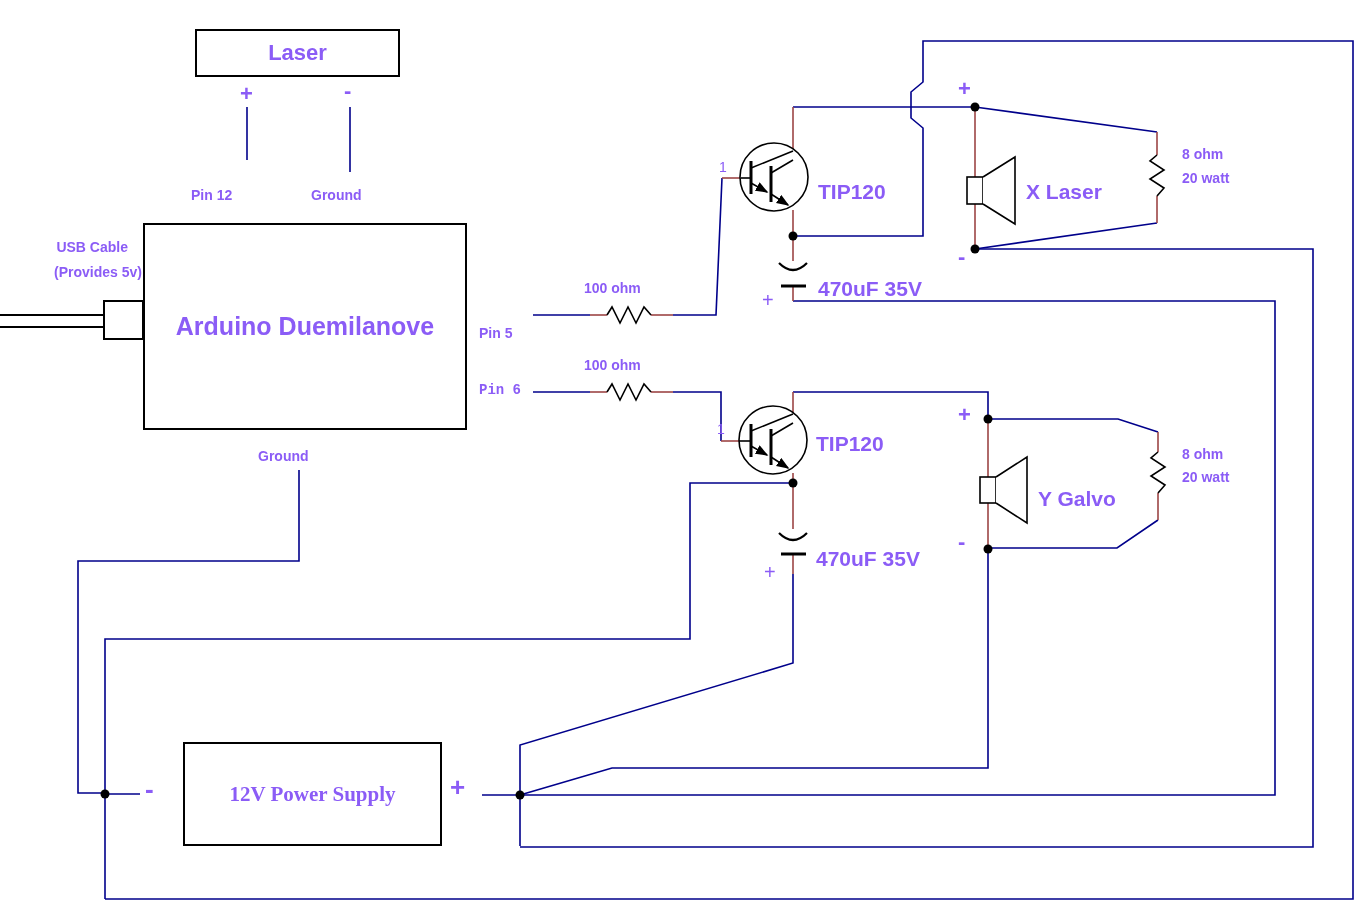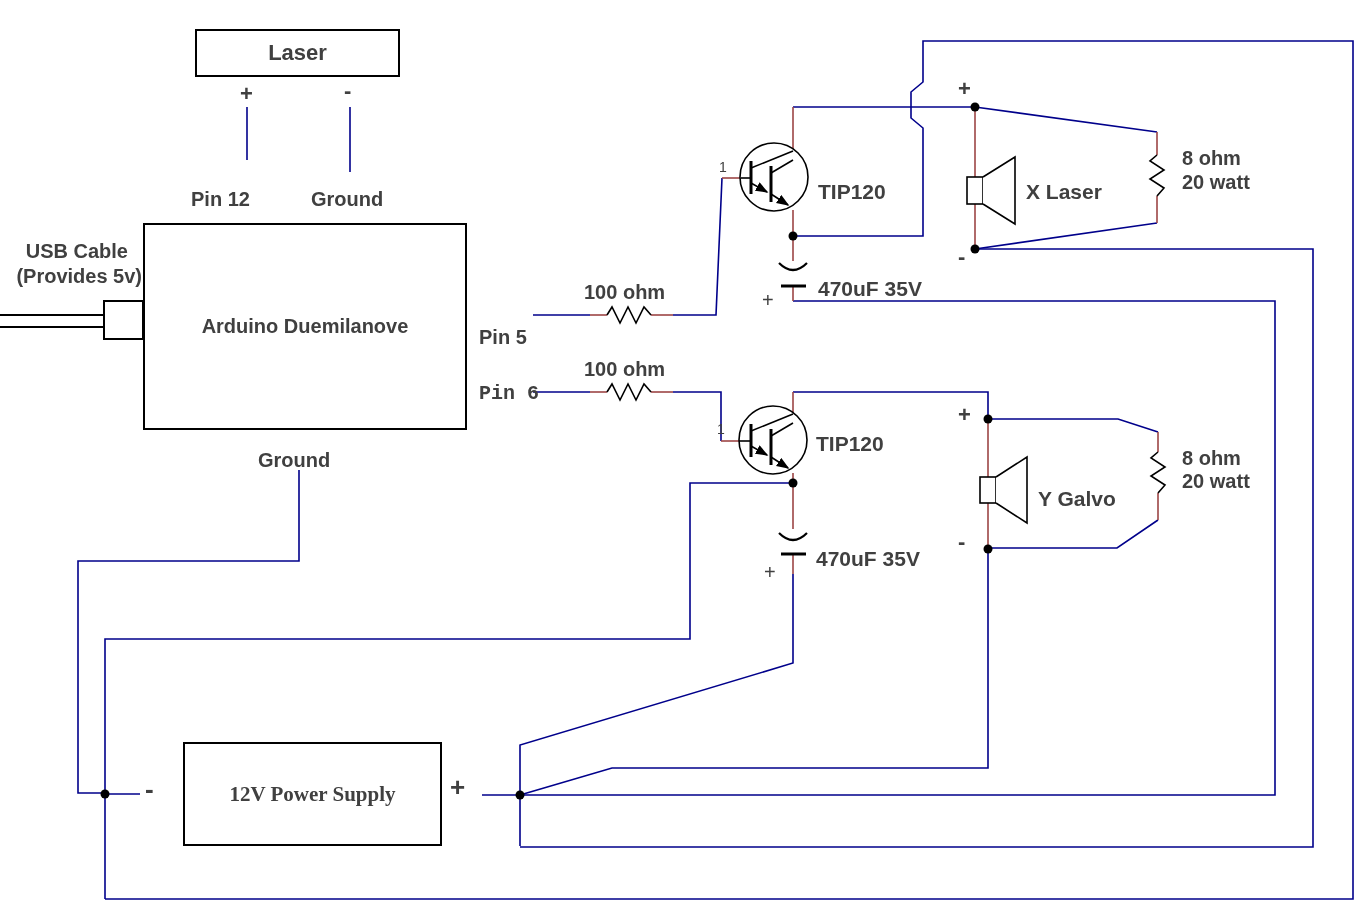--- a/index.html
+++ b/index.html
@@ -1,21 +1,21 @@
 <!DOCTYPE html>
 <html><head>
 <meta charset="utf-8">
 <style>
   html,body{margin:0;padding:0;background:#fff;}
   #stage{position:relative;width:1370px;height:916px;background:#ffffff;overflow:hidden;
-         font-family:"Liberation Sans",sans-serif;color:#404040;}
+         font-family:"Liberation Sans",sans-serif;color:#8b5cf6;}
   #wires{position:absolute;left:0;top:0;}
   .box{position:absolute;border:2px solid #000;background:#fff;display:flex;
        align-items:center;justify-content:center;box-sizing:border-box;}
-  .lbl{position:absolute;font-weight:bold;font-size:20px;white-space:nowrap;line-height:1.1;}
+  .lbl{position:absolute;font-weight:bold;font-size:14px;white-space:nowrap;line-height:1.1;}
   .lbl-big{font-size:21px;margin-top:11px;}
   .mark{position:absolute;font-weight:bold;font-size:22px;white-space:nowrap;line-height:1;}
   .mark-psu{font-size:26px;}
   .capplus{position:absolute;font-weight:normal;font-size:20px;line-height:1;}
   .basepin{position:absolute;font-weight:normal;font-size:14px;line-height:1;}
   .ctr{text-align:right;}
   .boxlbl{font-weight:bold;}
 </style>
 </head>
 <body>
@@ -140,21 +140,21 @@
       <circle cx="105" cy="794" r="4.5"></circle>
       <circle cx="520" cy="795" r="4.5"></circle>
     </g>
   </svg>
 
   <div class="box" style="left:195px;top:29px;width:205px;height:48px;">
     <span class="boxlbl" style="font-size:22px;">Laser</span>
   </div>
 
   <div class="box" style="left:143px;top:223px;width:324px;height:207px;">
-    <span class="boxlbl" style="font-size:20px;">Arduino Duemilanove</span>
+    <span class="boxlbl" style="font-size:25px;">Arduino Duemilanove</span>
   </div>
 
   <div class="box" style="left:183px;top:742px;width:259px;height:104px;">
     <span class="boxlbl" style="font-size:21px;font-family:Liberation Serif, serif;">12V Power Supply</span>
   </div>
 
   <div class="mark" style="left:240px;top:83px;">+</div>
   <div class="mark" style="left:344px;top:80px;">-</div>
   <div class="lbl" style="left:191px;top:188px;text-align:center;">Pin 12</div>
   <div class="lbl" style="left:311px;top:188px;">Ground</div>

